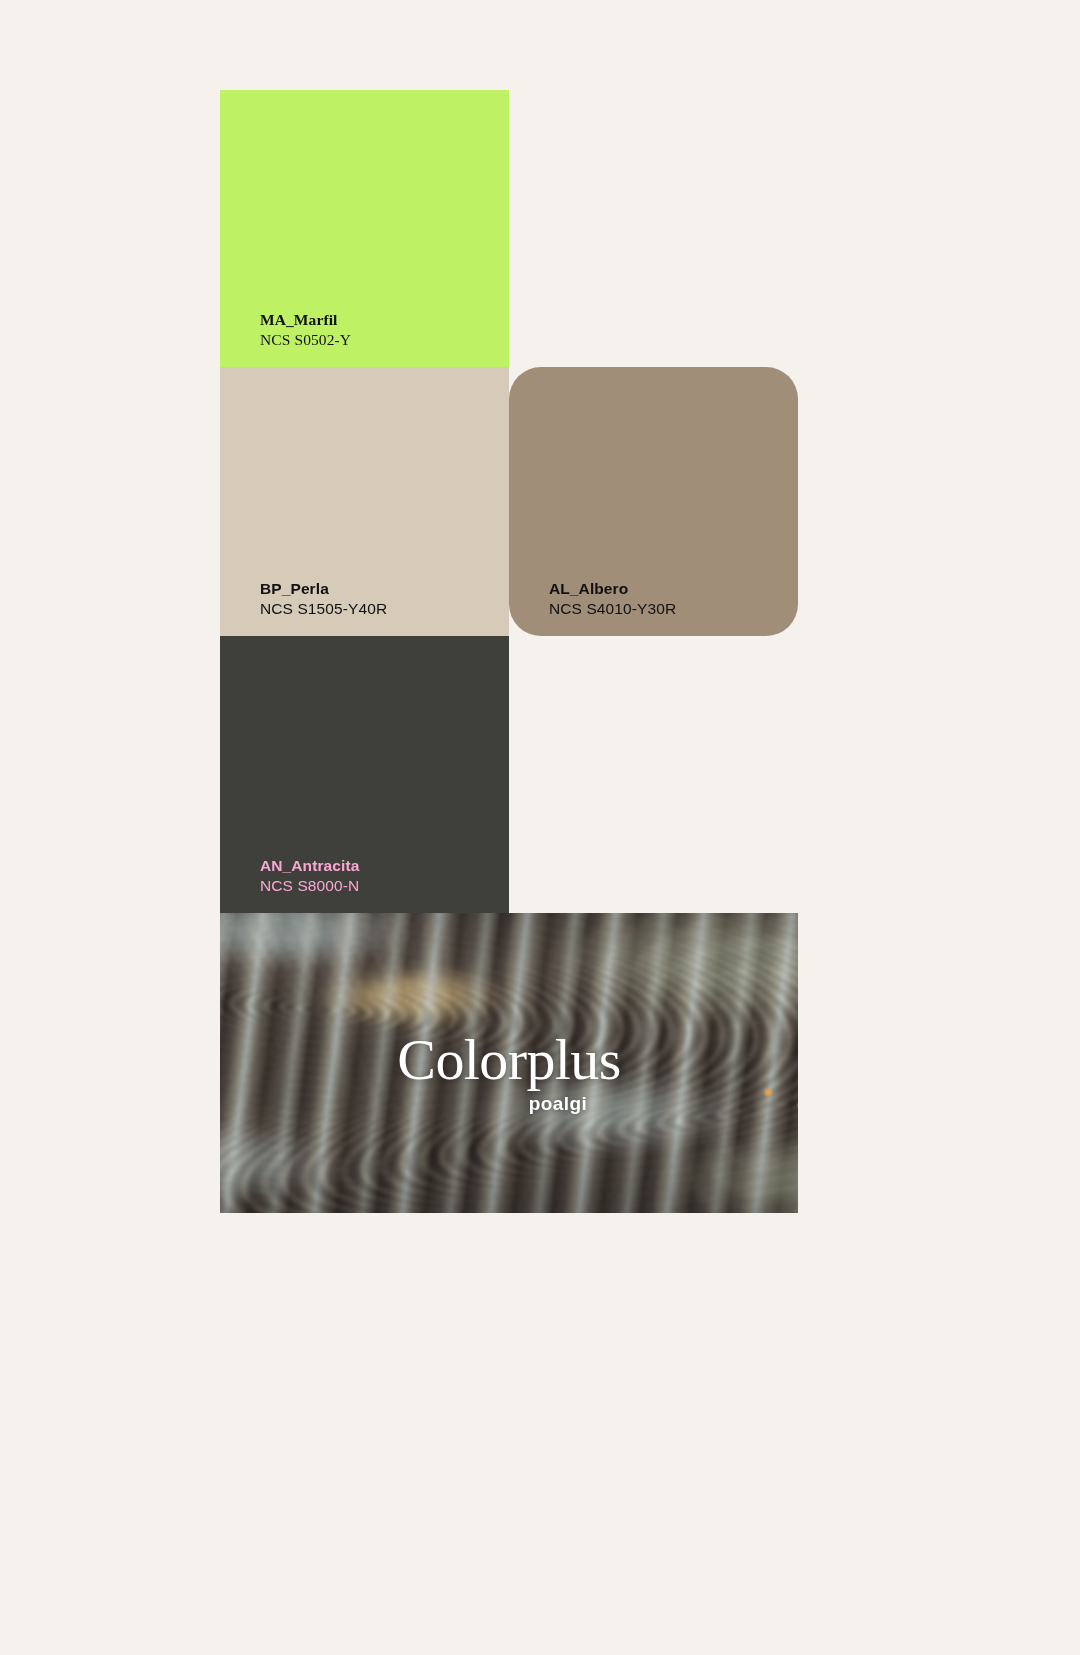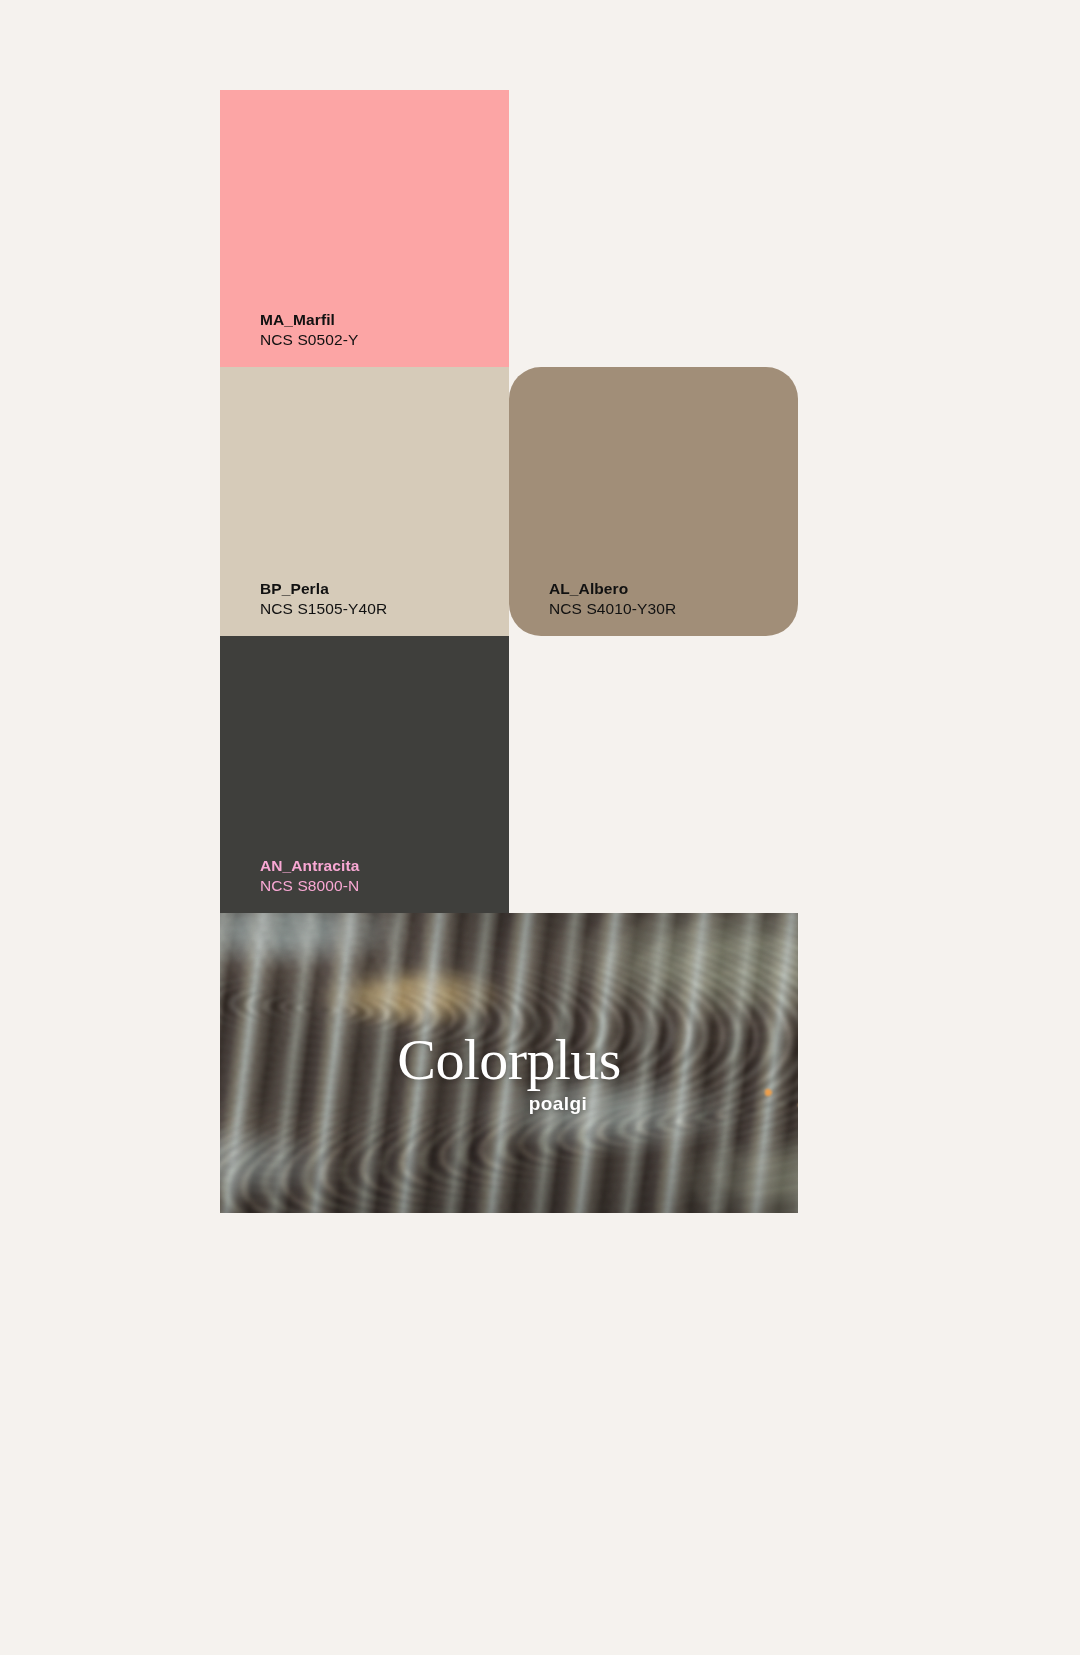--- a/index.html
+++ b/index.html
@@ -106,21 +106,21 @@
     padding-left:96px;
     text-shadow:0 1px 5px rgba(0,0,0,.4);
   }
 </style>
 </head>
 <body style="background: rgb(245, 242, 238);">
 
 <div id="board">
 
   <div class="grid r1">
-    <div class="sw" style="background: #fca5a5;">
+    <div class="sw" style="background: #bef264; font-family: Liberation Serif, serif;">
       <div class="lbl" style="color: rgb(17, 17, 17);">
         <div class="name">MA_Marfil</div>
         <div class="ncs">NCS S0502-Y</div>
       </div>
     </div>
   </div>
 
   <div class="grid r2">
     <div class="sw" style="background: rgb(214, 203, 185);">
       <div class="lbl" style="color: rgb(17, 17, 17);">

